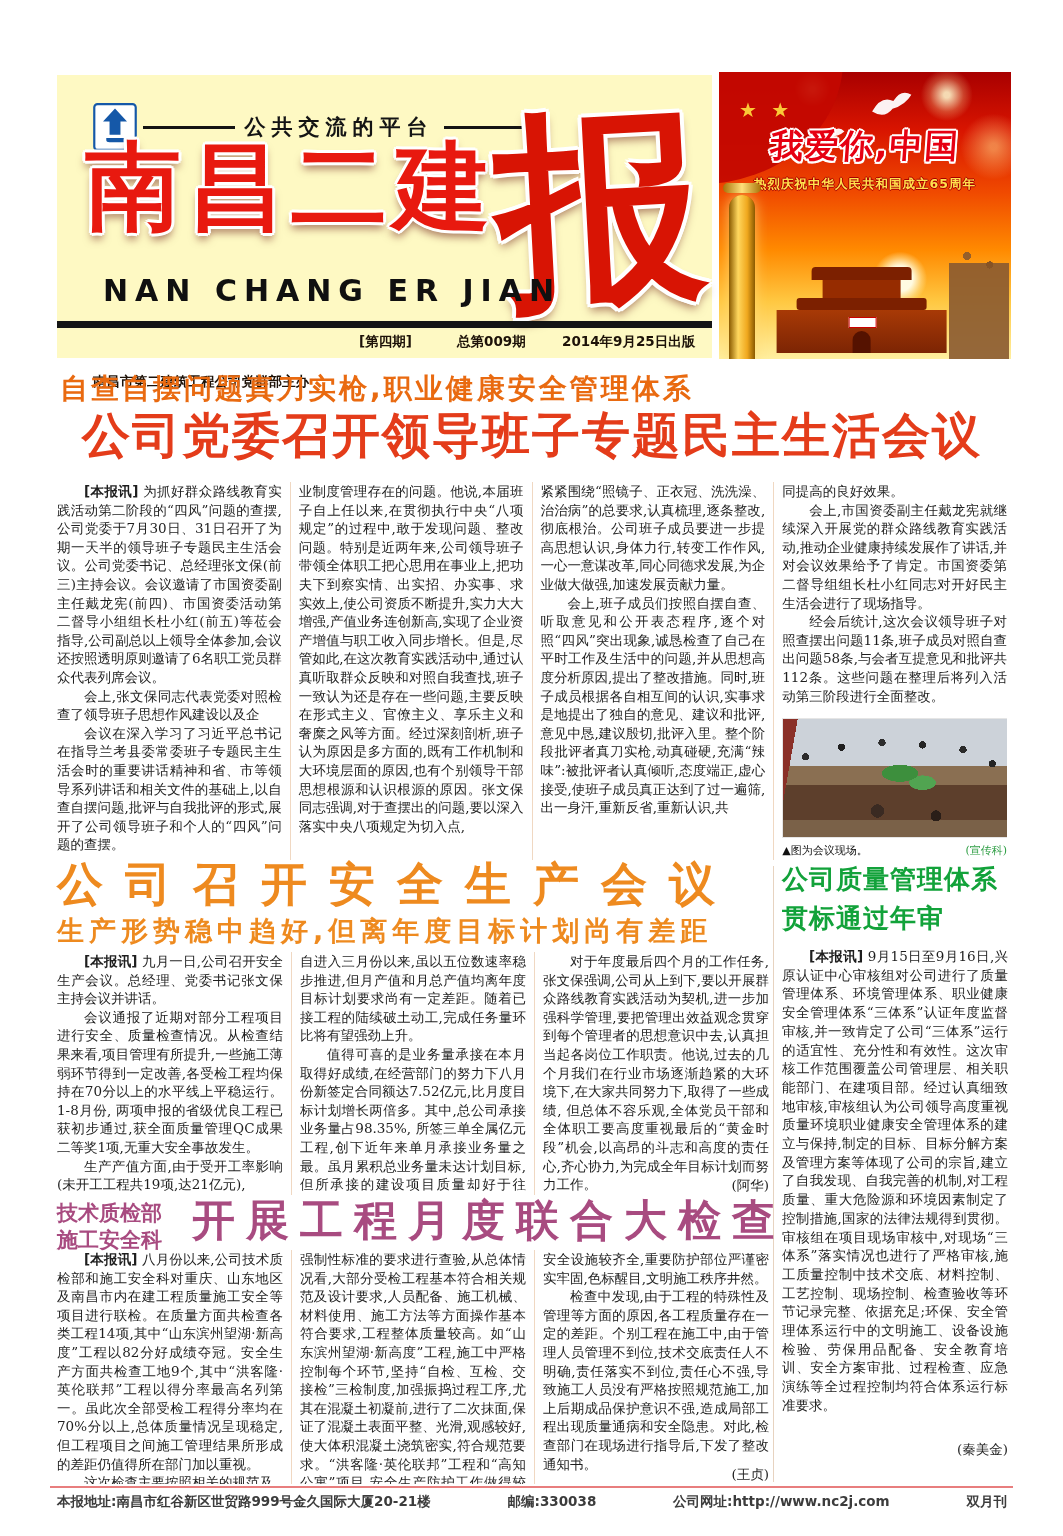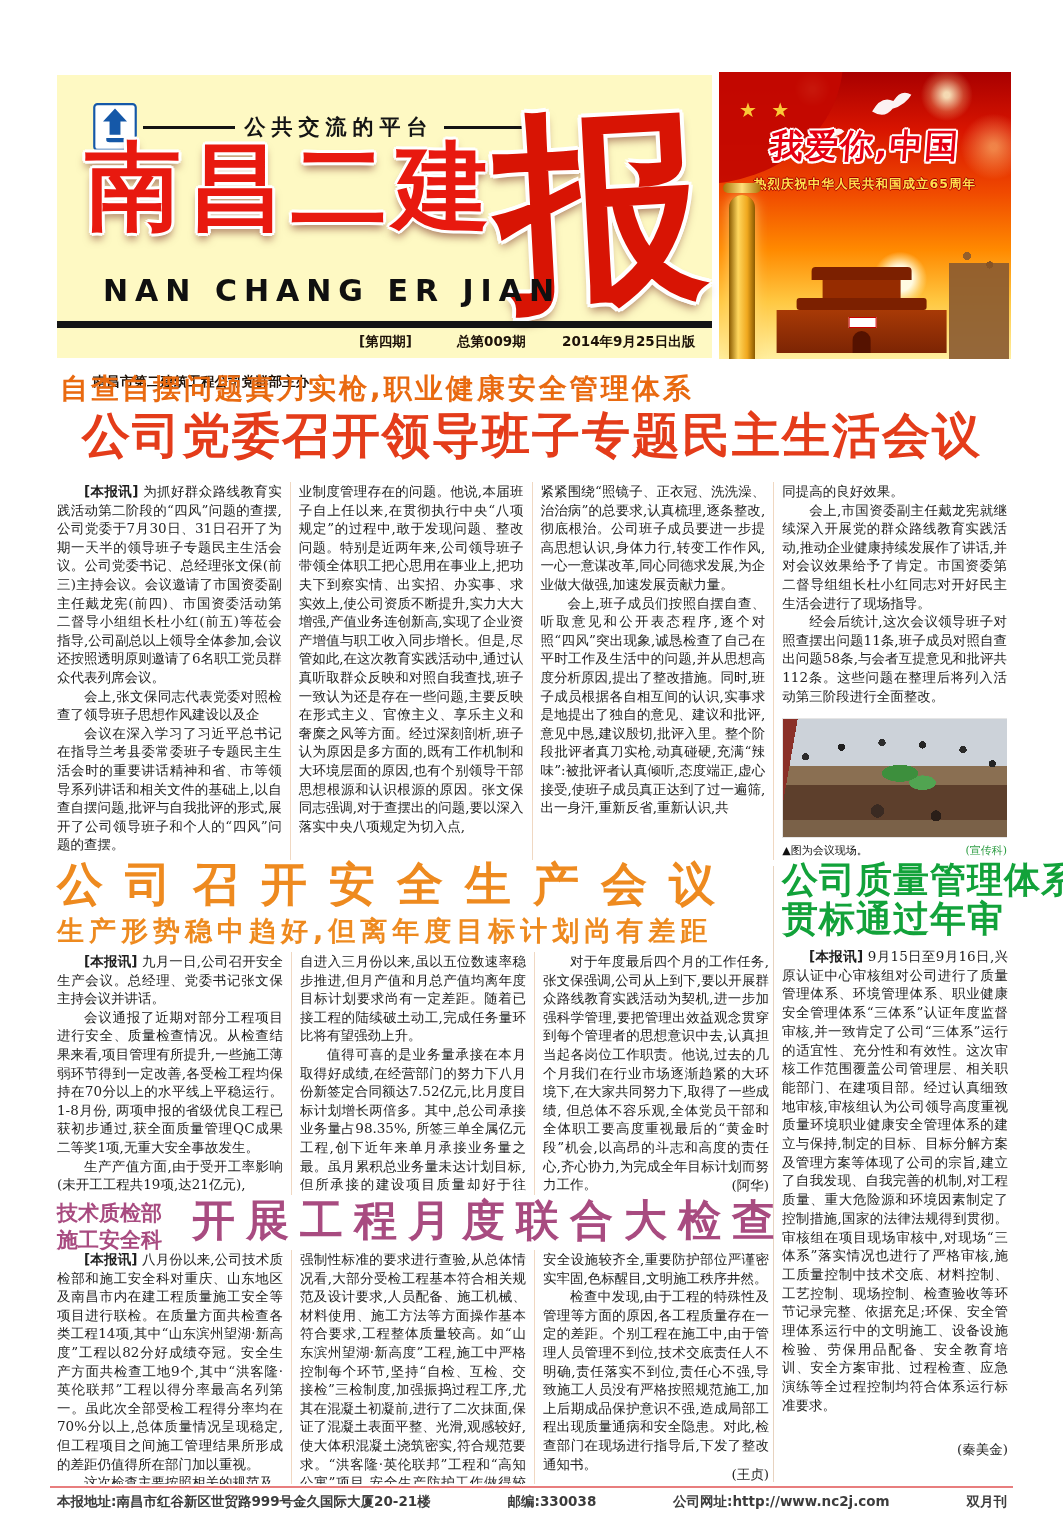--- a/index.html
+++ b/index.html
@@ -106,21 +106,21 @@
   .a2-hd{position:absolute;left:57px;top:854px;font-family:"DejaVu Sans",sans-serif;font-weight:800;
          font-size:46px;letter-spacing:22px;color:#ee8a1f;white-space:nowrap;}
   .a2-sub{position:absolute;left:57px;top:913px;font-family:"DejaVu Sans",sans-serif;font-weight:bold;
           font-size:27px;letter-spacing:5px;color:#ee8a1f;white-space:nowrap;}
   .a2-body{position:absolute;left:57px;top:952px;width:712px;height:243px;overflow:hidden;}
   .a2-body .col{height:243px;}
 
   .rail-divider{position:absolute;left:773px;top:866px;width:1px;height:616px;background:#e7d3c0;}
 
   .a3{position:absolute;left:782px;top:860px;width:226px;}
-  .a3-hd{font-family:"DejaVu Sans",sans-serif;font-weight:800;font-size:36px;line-height:39px;
+  .a3-hd{font-family:"DejaVu Sans",sans-serif;font-weight:800;font-size:26px;line-height:39px;
          letter-spacing:1px;color:#12a23a;white-space:nowrap;}
   .a3-body{position:relative;margin-top:9px;height:512px;overflow:hidden;}
   .a3-body p{margin:0;font-size:13.5px;line-height:18.7px;text-align:justify;color:#1e1e1e;}
 
   .a4-dept{position:absolute;left:57px;top:1200px;font-family:"DejaVu Sans",sans-serif;font-weight:bold;
            font-size:21px;line-height:27px;color:#a84b80;white-space:nowrap;}
   .a4-hd{position:absolute;left:192px;top:1192px;font-family:"DejaVu Sans",sans-serif;font-weight:800;
          font-size:43px;letter-spacing:11px;color:#a84b80;white-space:nowrap;}
   .a4-body{position:absolute;left:57px;top:1250px;width:712px;height:234px;overflow:hidden;}
   .a4-body .col{height:234px;}

